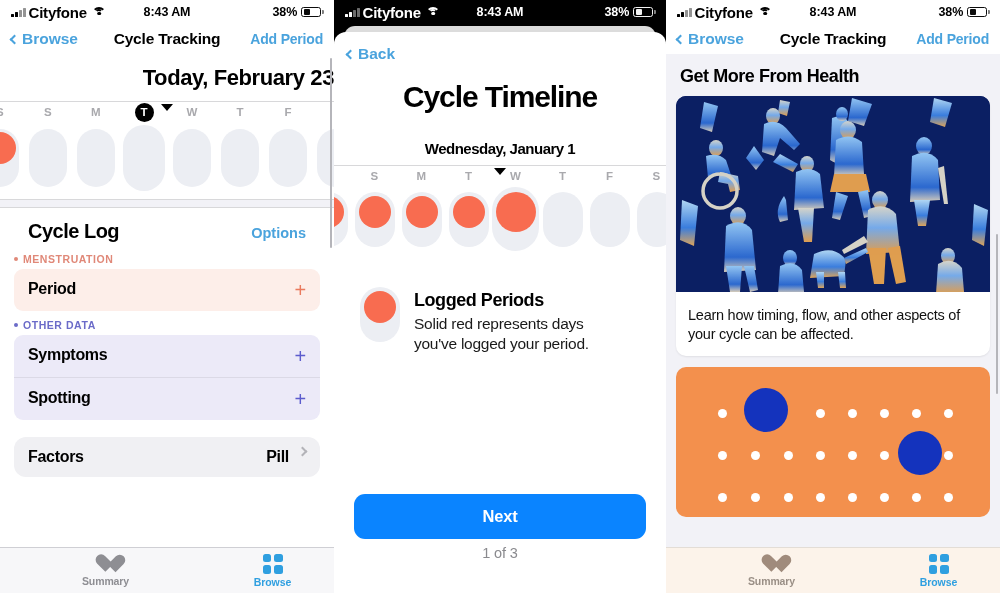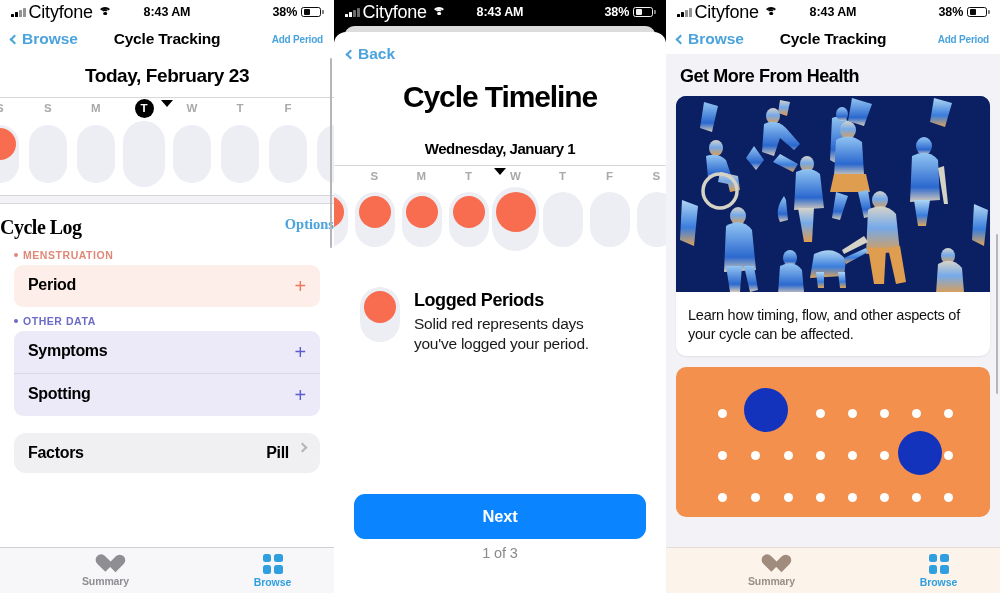--- a/index.html
+++ b/index.html
@@ -16,21 +16,21 @@
   .s3 { width: 334px; }
 
   
   .statusbar {
     height: 24px; display: flex; align-items: center;
     padding: 0 10px 0 11px; font-size: 12.5px; font-weight: bold;
     color: #000; position: relative;
   }
   .statusbar.dark { color: #fff; background: #000; }
   .sb-left { display: flex; align-items: center; gap: 3px; }
-  .sb-carrier { font-size: 18px; font-weight: normal; letter-spacing: -0.2px; }
+  .sb-carrier { font-size: 15px; font-weight: bold; letter-spacing: -0.2px; }
   .bars { display: flex; align-items: flex-end; gap: 1.5px; height: 10px; }
   .bars i { width: 2.5px; background: currentColor; border-radius: 0.5px; display: block; }
   .bars i:nth-child(1) { height: 3.5px; opacity: 1; }
   .bars i:nth-child(2) { height: 5.5px; opacity: 1; }
   .bars i:nth-child(3) { height: 7.5px; opacity: .42; }
   .bars i:nth-child(4) { height: 9.5px; opacity: .42; }
   .wifi { width: 14px; height: 11px; position: relative; margin-left: 2px; }
   .wifi span { position: absolute; left: 50%; transform: translateX(-50%);
     border: 2px solid currentColor; border-bottom-color: transparent;
     border-left-color: transparent; border-right-color: transparent; border-radius: 50%; }
@@ -53,27 +53,27 @@
     height: 30px; display: flex; align-items: center; padding: 0 11px;
     background: #fff; position: relative;
   }
   .nav-back { display: flex; align-items: center; gap: 3px; color: #4aa3dd;
     font-size: 15.5px; font-weight: bold; cursor: pointer; }
   .chev-l { width: 7px; height: 7px; border-left: 2.4px solid #4aa3dd;
     border-bottom: 2.4px solid #4aa3dd; transform: rotate(45deg); margin-right: 1px; }
   .nav-title { position: absolute; left: 0; right: 0; text-align: center;
     font-size: 15.5px; font-weight: bold; color: #000; pointer-events: none;
     letter-spacing: -0.2px; }
-  .nav-right { margin-left: auto; color: #4aa3dd; font-size: 10px;
+  .nav-right { margin-left: auto; color: #4aa3dd; font-size: 14px;
     font-weight: bold; cursor: pointer; letter-spacing: -0.2px; }
 
   
   .hairline { height: 1px; background: #d8d8da; }
   .today-head {
-    text-align: center; font-size: 19px; font-weight: bold; color: #000;
+    text-align: right; font-size: 22px; font-weight: bold; color: #000;
     padding: 11px 0 10px; letter-spacing: -0.4px;
   }
   .cal-strip { position: relative; background: #fff; padding-bottom: 8px; }
   .caret { width: 0; height: 0; border-left: 6px solid transparent;
     border-right: 6px solid transparent; border-top: 7px solid #000;
     position: absolute; top: 2px; }
   .dayrow { display: flex; padding: 0 0 0 0; }
   .daycol { flex: 0 0 48px; display: flex; flex-direction: column; align-items: center; }
   .dayletter { font-size: 11.5px; font-weight: bold; color: #a9a9ad;
     height: 20px; line-height: 20px; letter-spacing: .2px; }
@@ -84,21 +84,21 @@
   .pill { width: 38px; height: 58px; border-radius: 19px; background: #eceef3; margin-top: 7px; }
   .pill.sel { width: 42px; height: 66px; border-radius: 21px; margin-top: 3px; background: #eceef3; }
   .pill.dotred { position: relative; }
   .pill.dotred::before {
     content: ""; position: absolute; left: 50%; transform: translateX(-50%);
     top: 3px; width: 32px; height: 32px; border-radius: 50%; background: #f86c50;
   }
   .sec-sep { height: 9px; background: #f2f2f7; border-top: 1px solid #d8d8da;
     border-bottom: 1px solid #d8d8da; }
 
-  .cyclelog-head { display: flex; align-items: flex-start; padding: 12px 0 2px; font-family: Liberation Serif, serif; }
+  .cyclelog-head { display: flex; align-items: flex-end; padding: 12px 28px 2px; }
   .cyclelog-title { font-size: 20px; font-weight: bold; letter-spacing: -0.5px; color: #000; }
   .options-link { margin-left: auto; color: #4aa3dd; font-size: 14.5px;
     font-weight: bold; cursor: pointer; padding-bottom: 2px; }
   .grp-label { display: flex; align-items: center; gap: 5px; padding: 8px 14px 4px;
     font-size: 10.5px; font-weight: bold; letter-spacing: .55px; }
   .grp-label .bullet { width: 4px; height: 4px; border-radius: 50%; }
   .grp-mens { color: #e08878; }
   .grp-other { color: #6b6bc8; }
   .card { margin: 0 14px; border-radius: 9px; overflow: hidden; }
   .card.mens { background: #fdeee9; }

